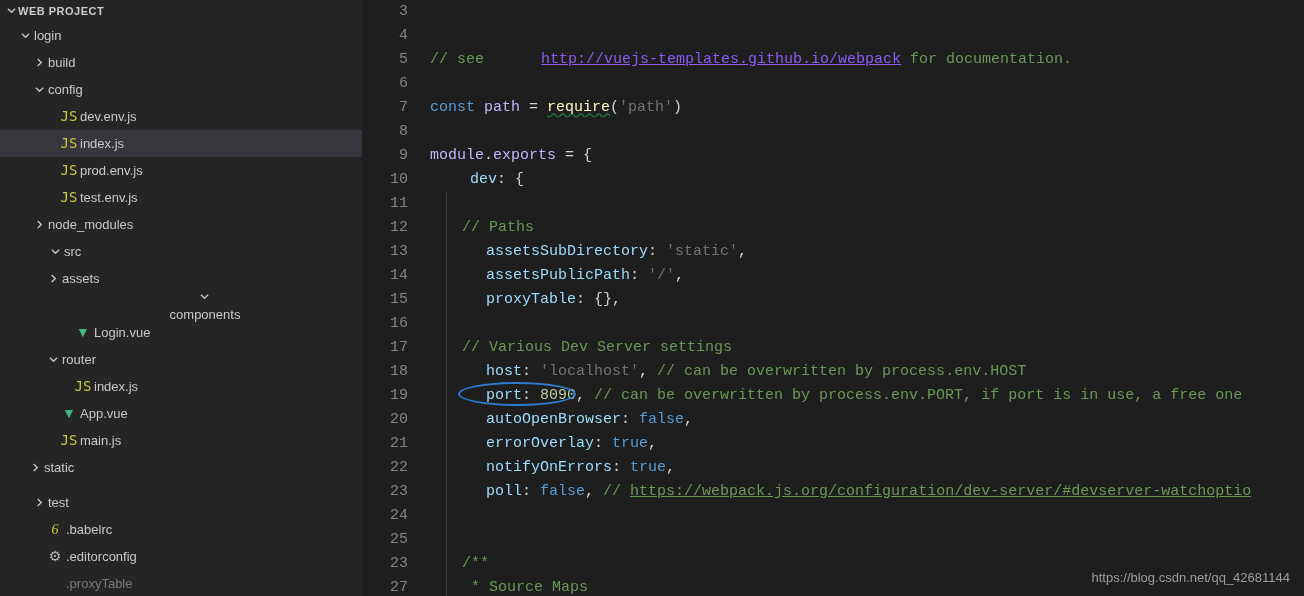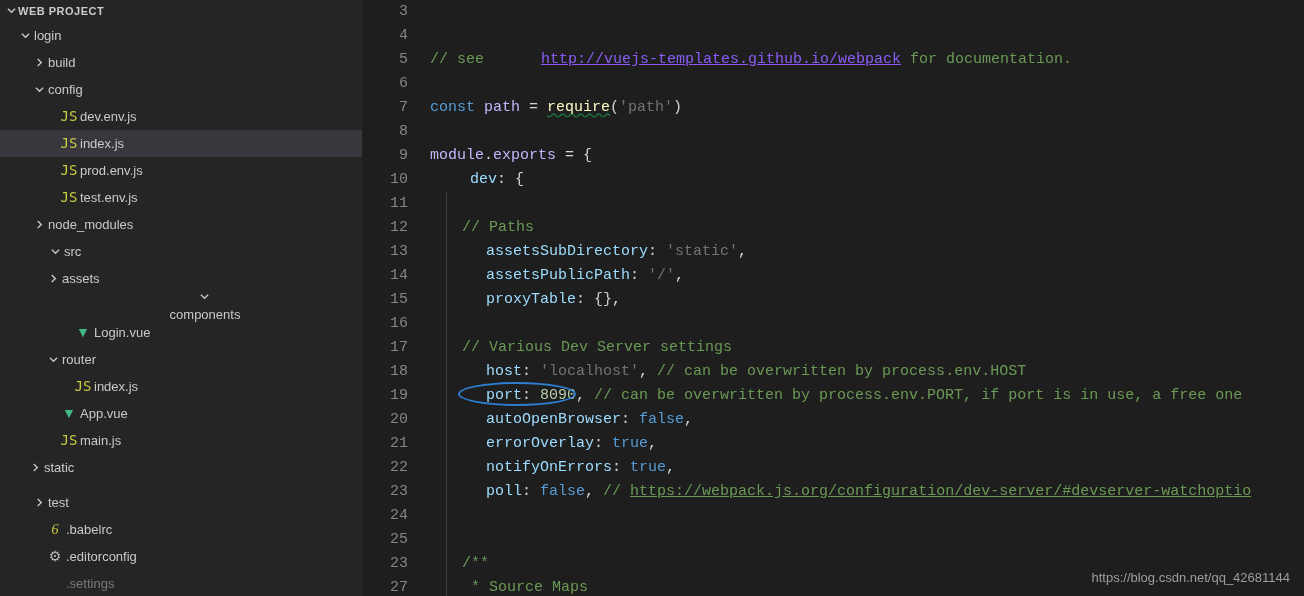--- a/index.html
+++ b/index.html
@@ -185,21 +185,21 @@
           <span class="lbl">.babelrc</span>
         </div>
         <div class="tree-row" style="padding-left: 32px;">
           <span class="chev"></span>
           <span class="ico ico-gear">⚙</span>
           <span class="lbl">.editorconfig</span>
         </div>
         <div class="tree-row" style="padding-left: 32px; opacity: 0.5;">
           <span class="chev"></span>
           <span class="ico"></span>
-          <span class="lbl">.settings</span>
+          <span class="lbl">.proxyTable</span>
         </div>
       </div>
   </div>
 
   <div class="editor">
     <div class="gutter" id="gutter">
         <div class="ln">3</div>
         <div class="ln">4</div>
         <div class="ln">5</div>
         <div class="ln">6</div>

